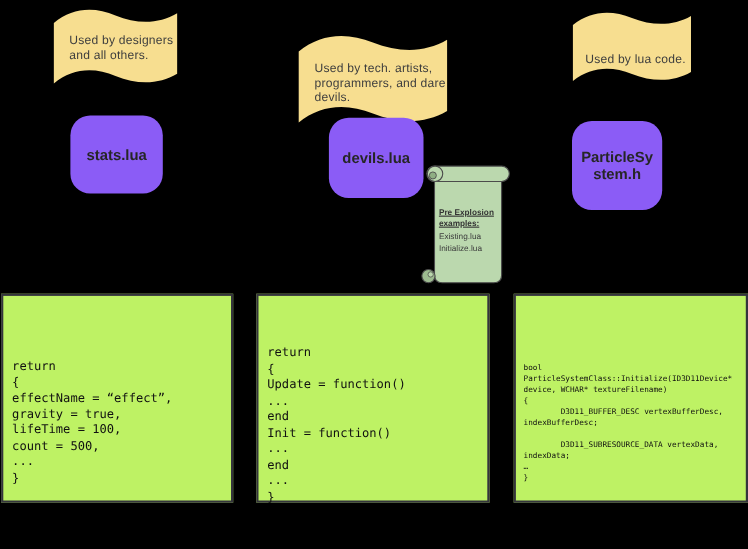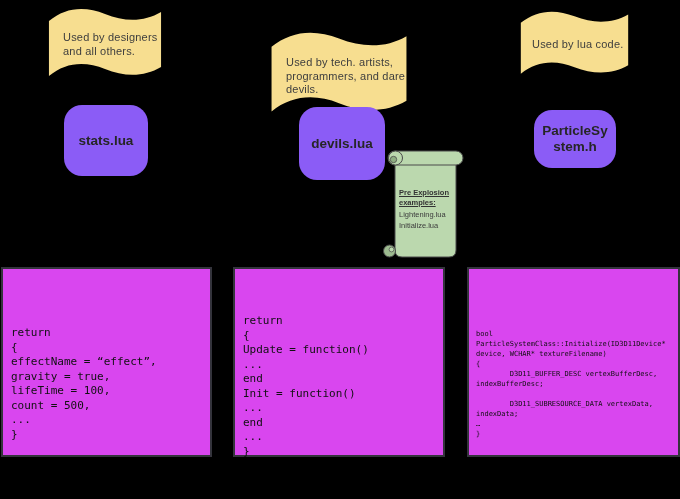--- a/index.html
+++ b/index.html
@@ -28,44 +28,44 @@
   .scroll{position:absolute;left:382px;top:149px;width:86px;height:110px;}
   .scroll svg{position:absolute;left:0;top:0;width:100%;height:100%;}
   .scroll-text{position:absolute;left:17px;top:39px;width:54px;color:#333;}
   .scroll-heading{
     font-weight:bold;font-size:7.5px;line-height:10px;
     text-decoration:underline;margin-bottom:2px;
   }
   .scroll-item{font-size:7.5px;line-height:10.5px;color:#3c3c3c;}
   
   .code-block{
-    position:absolute;top:267px;height:190px;background:#d946ef;
+    position:absolute;top:267px;height:190px;background:#bef264;
     border:2px solid #34343c;box-sizing:border-box;
   }
   .code-block pre{
     margin:0;color:#101010;
     font-family:"DejaVu Sans Mono","Liberation Mono",monospace;
   }
   #code-1{left:1px;width:211px;}
   #code-2{left:233px;width:212px;}
   #code-3{left:467px;width:213px;}
   #code-1 pre{padding:57px 0 0 8px;font-size:11px;line-height:14.5px;}
   #code-2 pre{padding:45px 0 0 8px;font-size:11px;line-height:14.5px;}
   #code-3 pre{padding:60px 0 0 7px;font-size:7px;line-height:10px;}
   
   #flag-1{left:46px;top:5px;width:118px;height:80px;}
   #flag-1 .flag-text{left:17px;top:26px;width:100px;}
   #flag-2{left:268px;top:1px;width:142px;height:94px;margin-top:27px;}
   #flag-2 .flag-text{left:18px;top:28px;width:120px;}
   #flag-3{left:518px;top:8px;width:113px;height:74px;}
-  #flag-3 .flag-text{left:14px;top:30px;width:96px;}
+  #flag-3 .flag-text{left:14px;top:40px;width:96px;}
   
   #file-1{left:64px;top:105px;width:84px;height:71px;}
   #file-2{left:299px;top:107px;width:86px;height:73px;}
-  #file-3{left:534px;top:110px;width:82px;height:58px;}
+  #file-3{left:520px;top:110px;width:82px;height:81px;}
 </style>
 </head>
 <body>
 
 <div class="canvas">
 
   <div class="flag" id="flag-1">
     <svg viewBox="0 0 120 80" preserveAspectRatio="none">
       <path d="M3,16 C20,2 40,1 60,9 C80,17 100,17 117,7 L117,62 C100,72 80,72 60,64 C40,56 20,57 3,71 Z" fill="#f7de90"></path>
     </svg>
@@ -105,21 +105,21 @@
       <rect x="6" y="2" width="75" height="14" rx="7" ry="7" fill="#bbd8ae" stroke="#4b4b4b" stroke-width="1"></rect>
 
       <circle cx="13.5" cy="9" r="7" fill="#bbd8ae" stroke="#4b4b4b" stroke-width="1"></circle>
       <circle cx="11.5" cy="10.5" r="3.2" fill="#8fae83" stroke="#4b4b4b" stroke-width="0.8"></circle>
 
       <circle cx="7.5" cy="102" r="6" fill="#9dbb90" stroke="#4b4b4b" stroke-width="1"></circle>
       <circle cx="9.5" cy="100.5" r="2.4" fill="#bbd8ae" stroke="#4b4b4b" stroke-width="0.7"></circle>
     </svg>
     <div class="scroll-text">
       <div class="scroll-heading">Pre Explosion examples:</div>
-      <div class="scroll-item">Lightening.lua</div>
+      <div class="scroll-item">Existing.lua</div>
       <div class="scroll-item">Initialize.lua</div>
     </div>
   </div>
 
   <div class="code-block" id="code-1">
     <pre>return
 {
 effectName = “effect”,
 gravity = true,
 lifeTime = 100,

